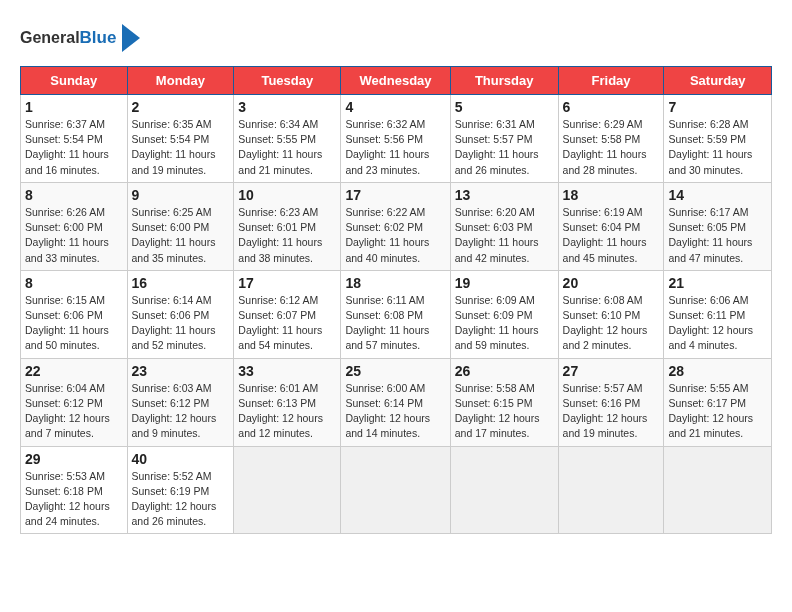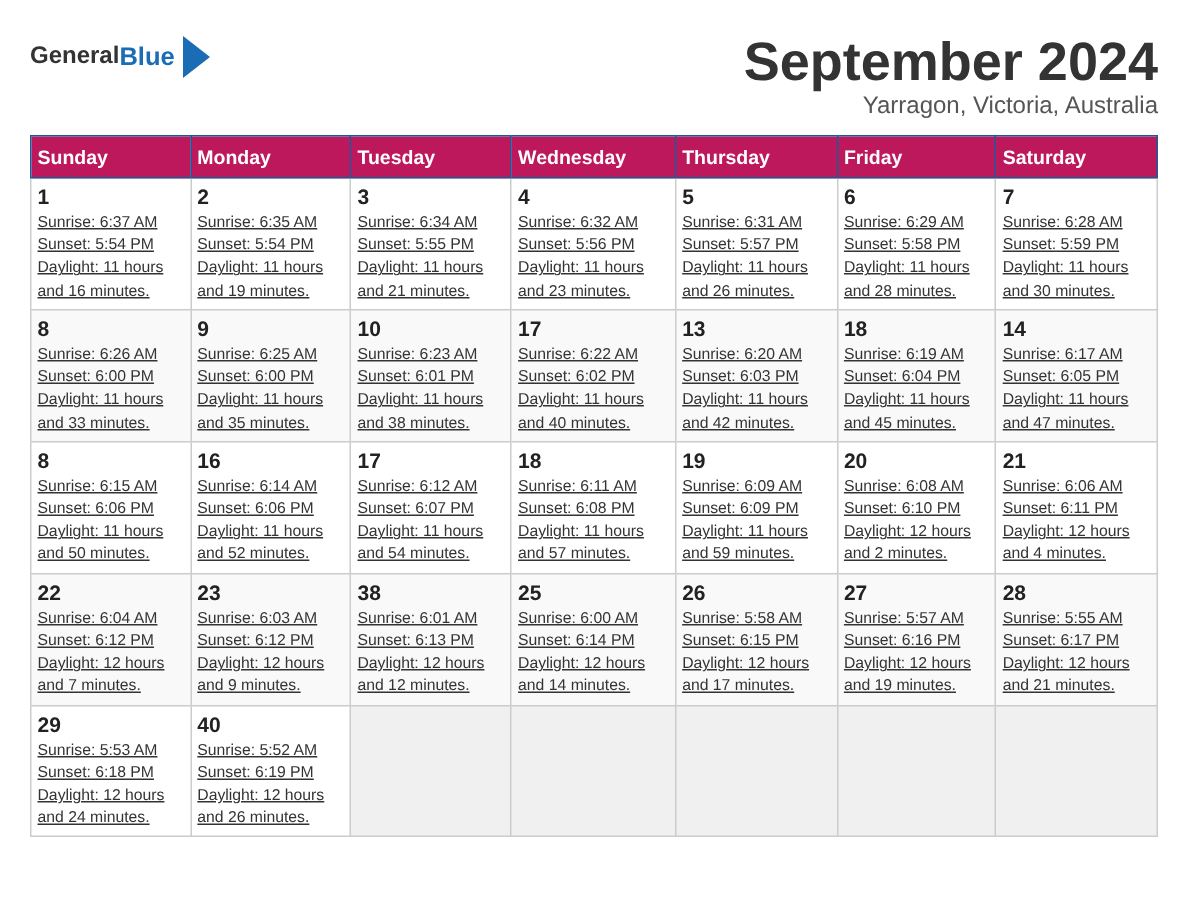--- a/index.html
+++ b/index.html
@@ -32,24 +32,24 @@
     .subtitle {
       font-size: 16px;
       color: #555;
     }
     table {
       width: 100%;
       border-collapse: collapse;
       font-size: 11px;
     }
     thead tr th {
-      background-color: #be185d;
+      background-color: #ef4444;
       color: #fff;
       padding: 6px 4px;
-      text-align: left;
+      text-align: center;
       font-size: 13px;
       font-weight: bold;
       border: 1px solid #1a5a9a;
     }
     tbody tr td {
       border: 1px solid #ccc;
       vertical-align: top;
       padding: 4px;
       height: 80px;
       width: 113px;
@@ -62,43 +62,38 @@
       font-size: 14px;
       font-weight: bold;
       color: #222;
       display: block;
       margin-bottom: 2px;
     }
     .day-info {
       color: #333;
       line-height: 1.45;
       font-size: 10.5px;
-      text-decoration: underline;
     }
     td.empty {
       background: #f0f0f0;
     }
   </style>
 </head>
 <body>
 
 <div class="header">
   <div class="logo">
   <div style="display:flex;line-height:1.1;">
     <span style="font-size:16px;font-weight:bold;color:#333;">General</span>
     <span style="font-size:17px;font-weight:bold;color:#1a6db5;">Blue</span>
   </div>
   <svg width="18" height="36" viewBox="0 0 18 36" xmlns="http://www.w3.org/2000/svg" style="margin-left:2px;">
     <polygon points="0,4 18,18 0,32" fill="#1a6db5"></polygon>
   </svg>
 </div>
-  <div class="title-block">
-    <div class="month-title">September 2024</div>
-    <div class="subtitle">Yarragon, Victoria, Australia</div>
-  </div>
 </div>
 
 <table>
   <thead>
     <tr>
       <th>Sunday</th>
       <th>Monday</th>
       <th>Tuesday</th>
       <th>Wednesday</th>
       <th>Thursday</th>
@@ -200,21 +195,21 @@
       <tr>
         <td>
           <span class="day-num">22</span>
           <div class="day-info">Sunrise: 6:04 AM<br>Sunset: 6:12 PM<br>Daylight: 12 hours<br>and 7 minutes.</div>
         </td>
         <td>
           <span class="day-num">23</span>
           <div class="day-info">Sunrise: 6:03 AM<br>Sunset: 6:12 PM<br>Daylight: 12 hours<br>and 9 minutes.</div>
         </td>
         <td>
-          <span class="day-num">38</span>
+          <span class="day-num">33</span>
           <div class="day-info">Sunrise: 6:01 AM<br>Sunset: 6:13 PM<br>Daylight: 12 hours<br>and 12 minutes.</div>
         </td>
         <td>
           <span class="day-num">25</span>
           <div class="day-info">Sunrise: 6:00 AM<br>Sunset: 6:14 PM<br>Daylight: 12 hours<br>and 14 minutes.</div>
         </td>
         <td>
           <span class="day-num">26</span>
           <div class="day-info">Sunrise: 5:58 AM<br>Sunset: 6:15 PM<br>Daylight: 12 hours<br>and 17 minutes.</div>
         </td>

